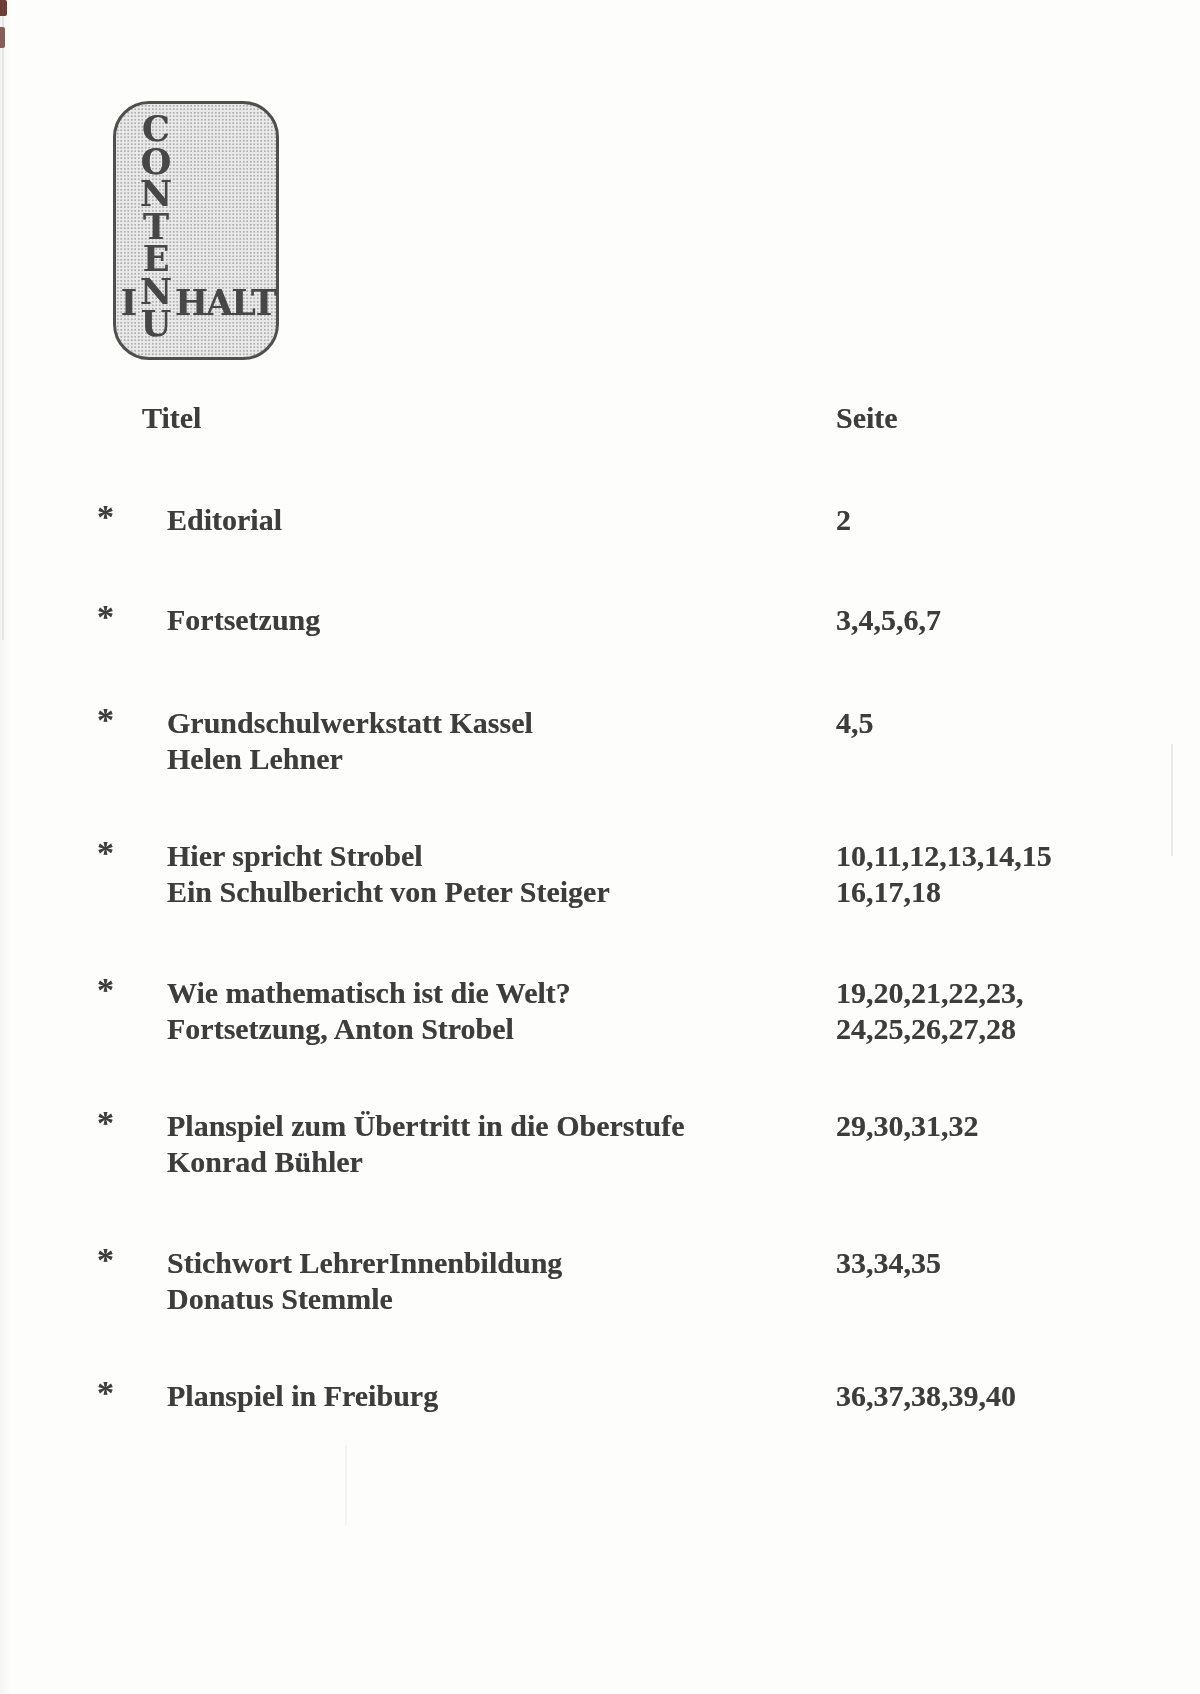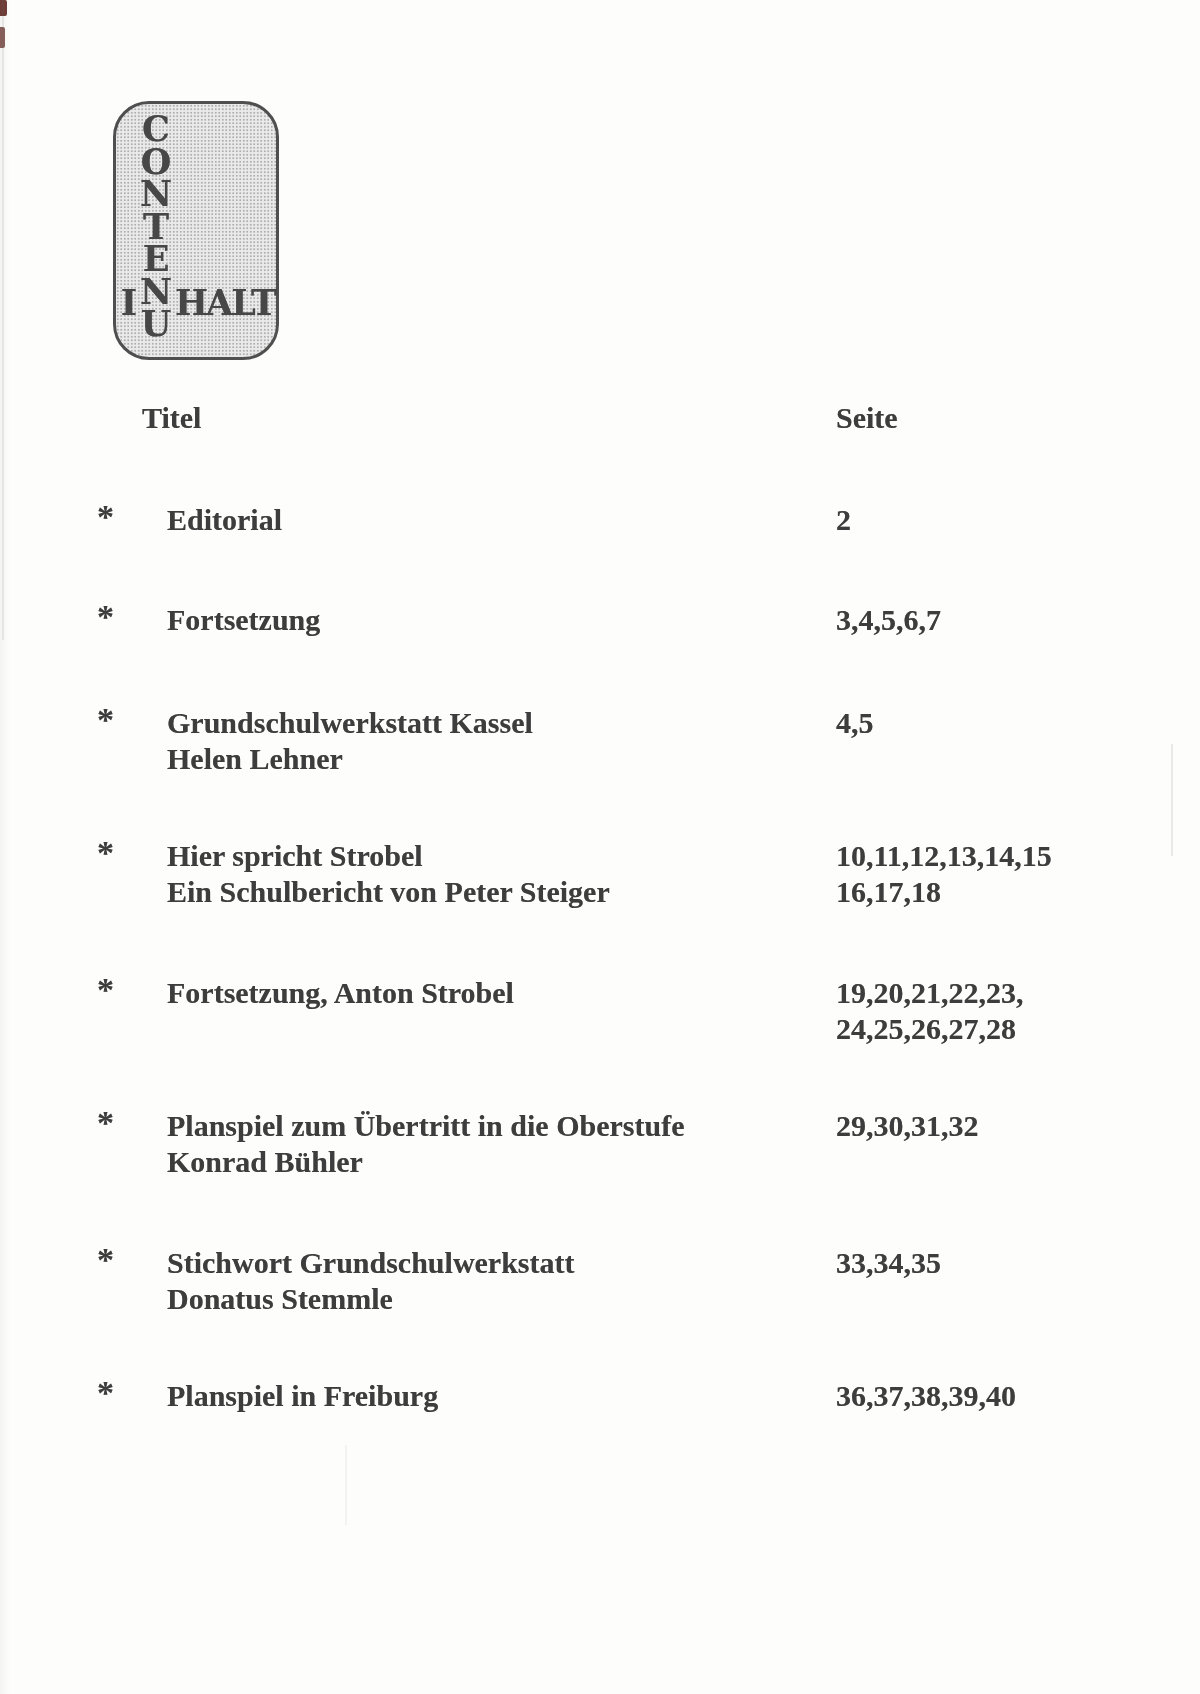--- a/index.html
+++ b/index.html
@@ -133,20 +133,21 @@
     </div>
     <div class="pages">
       <div>10,11,12,13,14,15</div>
       <div>16,17,18</div>
     </div>
   </div>
 
   <div class="row" style="top:975px">
     <span class="star">*</span>
     <div class="titles">
+      <div>Wie mathematisch ist die Welt?</div>
       <div>Fortsetzung, Anton Strobel</div>
     </div>
     <div class="pages">
       <div>19,20,21,22,23,</div>
       <div>24,25,26,27,28</div>
     </div>
   </div>
 
   <div class="row" style="top:1108px">
     <span class="star">*</span>
@@ -155,21 +156,21 @@
       <div>Konrad Bühler</div>
     </div>
     <div class="pages">
       <div>29,30,31,32</div>
     </div>
   </div>
 
   <div class="row" style="top:1245px">
     <span class="star">*</span>
     <div class="titles">
-      <div>Stichwort Grundschulwerkstatt</div>
+      <div>Stichwort LehrerInnenbildung</div>
       <div>Donatus Stemmle</div>
     </div>
     <div class="pages">
       <div>33,34,35</div>
     </div>
   </div>
 
   <div class="row" style="top:1378px">
     <span class="star">*</span>
     <div class="titles">

